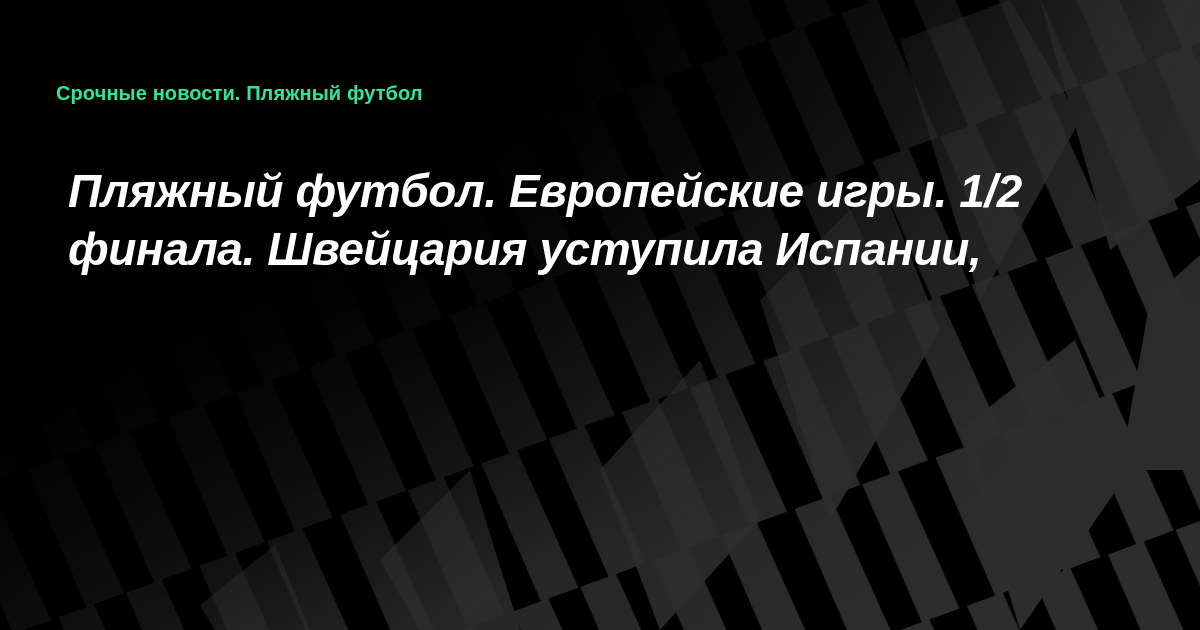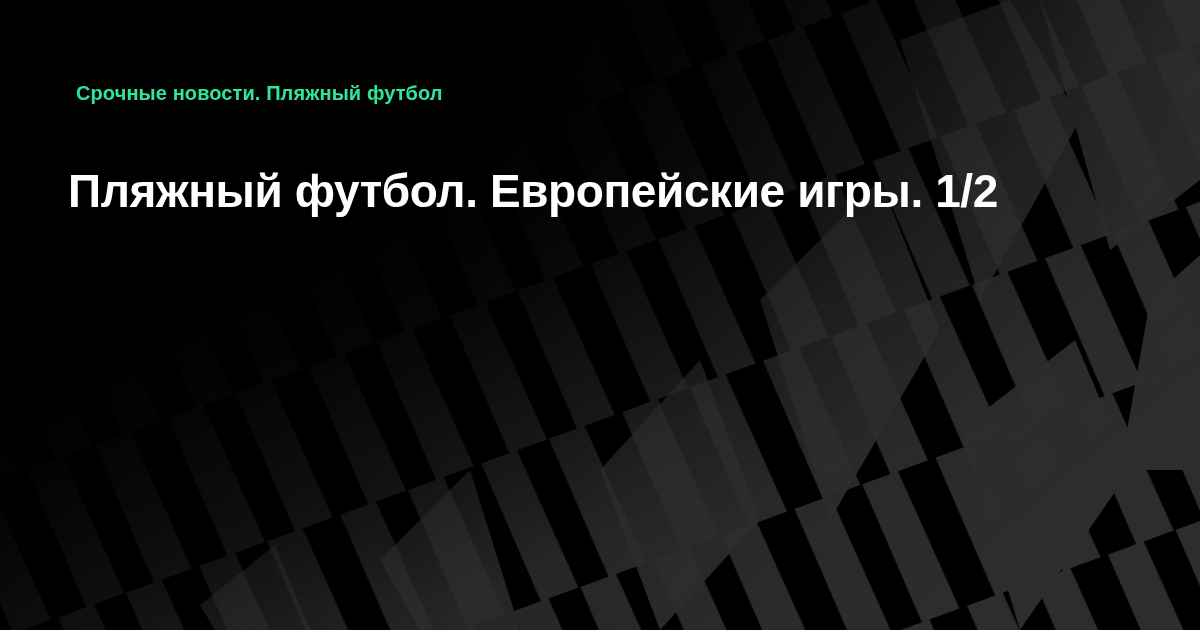--- a/index.html
+++ b/index.html
@@ -24,21 +24,21 @@
     height: 630px;
     pointer-events: none;
   }
   #content {
     position: relative;
     z-index: 2;
     padding: 0;
   }
   .kicker {
     position: absolute;
-    left: 76px;
+    left: 56px;
     top: 80px;
     font-size: 20px;
     line-height: 26px;
     font-weight: 700;
     letter-spacing: 0.1px;
     color: #2ee59a;
     white-space: nowrap;
     margin: 0;
   }
   .headline {
@@ -49,20 +49,21 @@
     margin: 0;
     font-size: 46px;
     line-height: 58px;
     font-weight: 700;
     letter-spacing: -0.4px;
     color: #ffffff;
   }
   .headline-line {
     display: block;
     white-space: nowrap;
+    font-style: italic;
   }
 </style>
 </head>
 <body>
 
 <div id="card">
 
   <svg id="pattern-layer" viewBox="0 0 1200 630" width="1200" height="630" preserveAspectRatio="none" xmlns="http://www.w3.org/2000/svg">
     <defs>
 
@@ -111,16 +112,17 @@
       <polygon points="960,430 1075,340 1130,470 1020,630"></polygon>
     </g>
   </svg>
 
   <div id="content">
 
     <div class="kicker">Срочные новости. Пляжный футбол</div>
 
     <h1 class="headline">
       <span class="headline-line">Пляжный футбол. Европейские игры. 1/2</span>
+      <span class="headline-line">финала. Швейцария уступила Испании,</span>
     </h1>
 
   </div>
 </div>
 
 </body></html>

